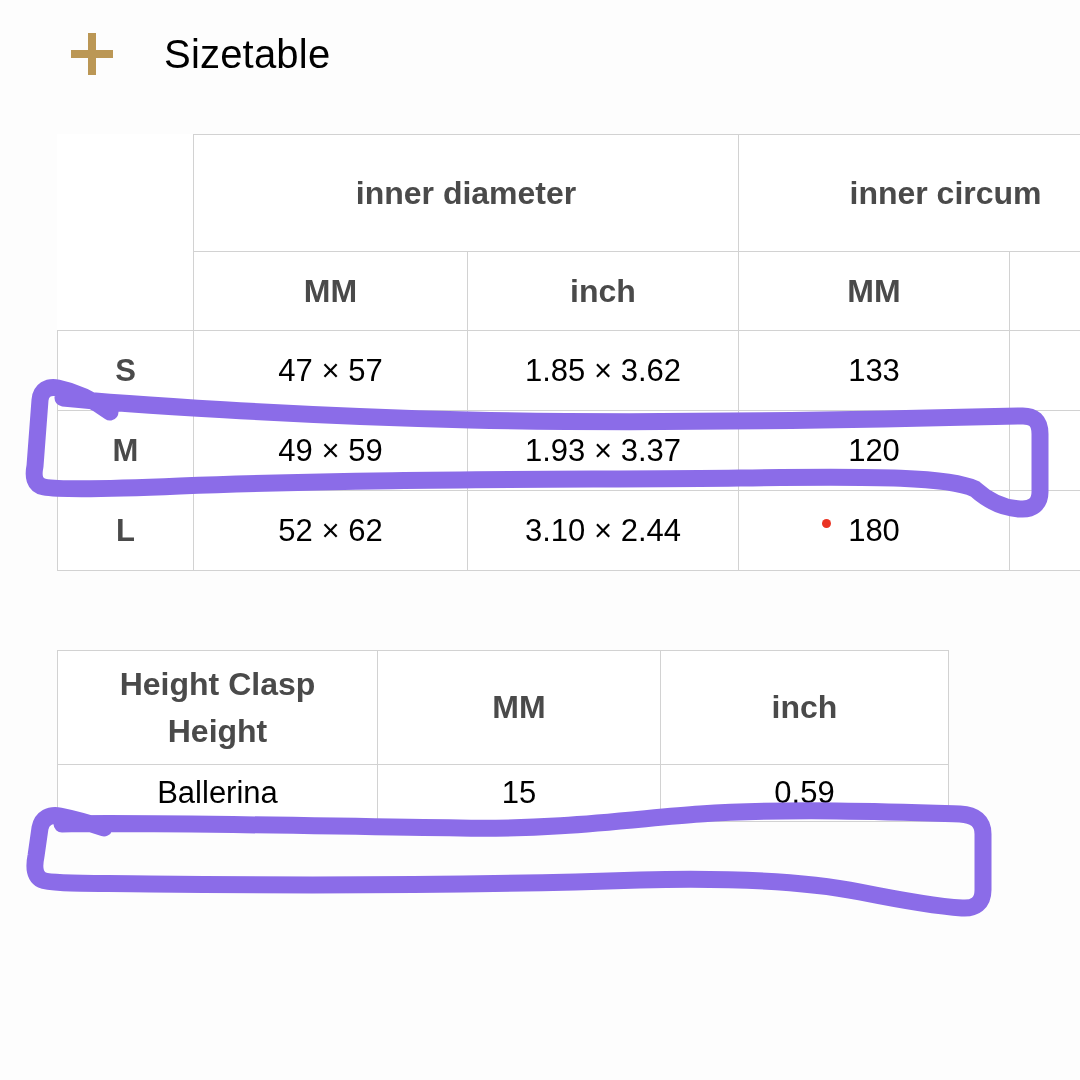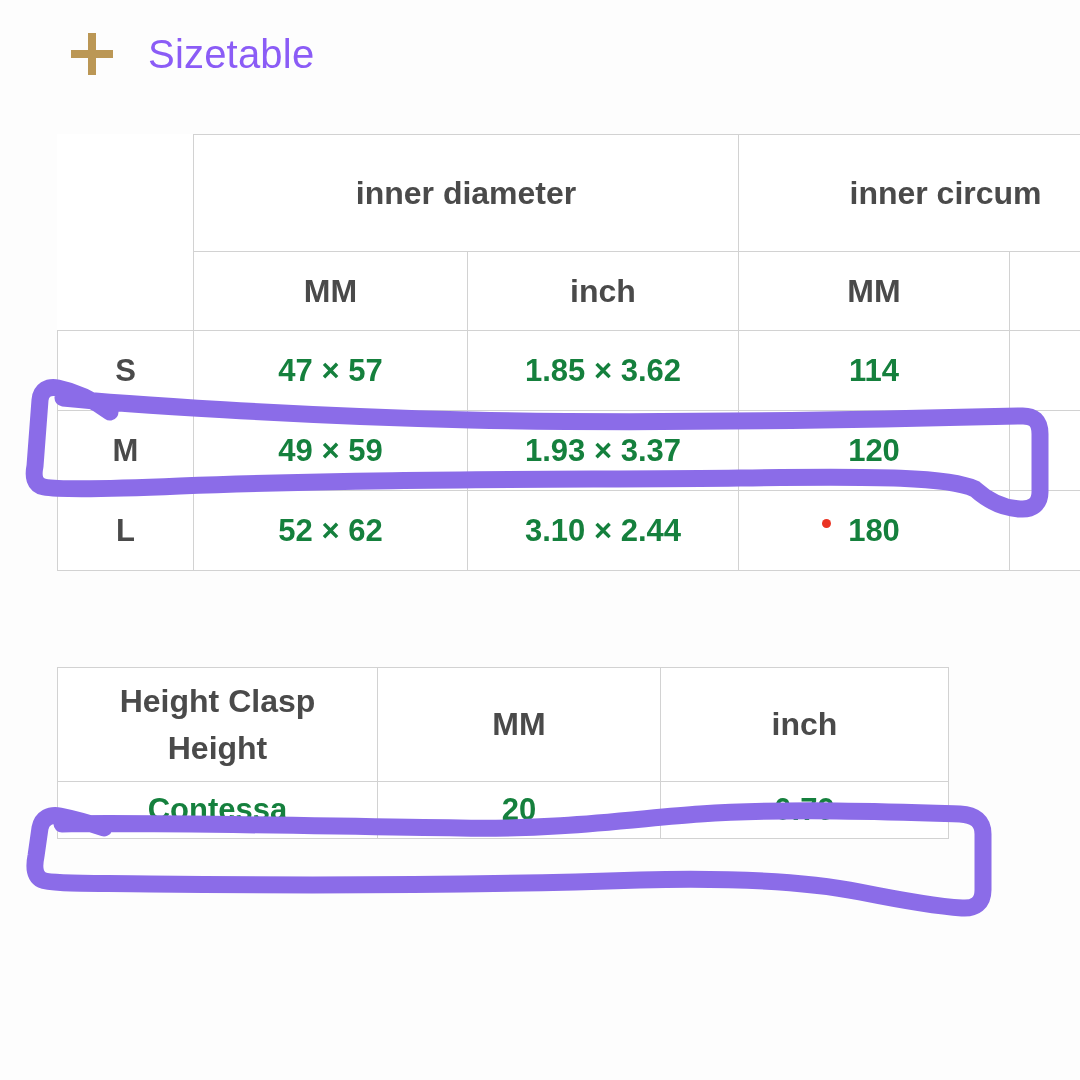--- a/index.html
+++ b/index.html
@@ -38,44 +38,44 @@
     position: absolute;
     left: 68px;
     top: 12px;
     width: 48px;
     height: 48px;
     display: block;
   }
   .plus-icon svg { display: block; }
   .page-title {
     position: absolute;
-    left: 148px;
+    left: 164px;
     top: 0px;
     height: 72px;
     line-height: 72px;
     font-size: 40px;
-    color: #8b5cf6;
+    color: #000000;
     font-weight: 400;
     letter-spacing: 0.2px;
     white-space: nowrap;
   }
 
   
   .sz-table {
     position: absolute;
     border-collapse: collapse;
     table-layout: fixed;
     background: #ffffff;
   }
   .sz-table td, .sz-table th {
     border: 1px solid #d2d2d2;
     text-align: center;
     vertical-align: middle;
-    color: #15803d;
-    font-weight: 700;
+    color: #000000;
+    font-weight: 400;
     padding: 0;
   }
   .sz-table th {
     font-weight: 700;
     color: #4a4a4a;
     margin-top: 8px;
   }
 
   
   #table-sizes {
@@ -122,21 +122,21 @@
     position: relative;
     left: -26px;
     top: -9px;
     margin-right: -9px;
     vertical-align: middle;
   }
 
   
   #table-clasp {
     left: 57px;
-    top: 667px;
+    top: 650px;
     width: 891px;
     font-size: 31px;
   }
   #table-clasp col.c-name { width: 320px; }
   #table-clasp col.c-mm   { width: 283px; }
   #table-clasp col.c-inch { width: 288px; }
 
   #table-clasp th {
     height: 114px;
     font-size: 32px;
@@ -191,21 +191,21 @@
         <th class="unit-head">inch</th>
         <th class="unit-head">MM</th>
         <th class="unit-head"></th>
       </tr>
     </thead>
     <tbody>
       <tr>
         <td class="size-label">S</td>
         <td>47 × 57</td>
         <td>1.85 × 3.62</td>
-        <td>114</td>
+        <td>133</td>
         <td></td>
       </tr>
       <tr>
         <td class="size-label">M</td>
         <td>49 × 59</td>
         <td>1.93 × 3.37</td>
         <td>120</td>
         <td></td>
       </tr>
       <tr>
@@ -226,23 +226,23 @@
       </colgroup>
     <thead>
       <tr>
         <th class="name-head"><span>Height Clasp</span><br><span>Height</span></th>
         <th>MM</th>
         <th>inch</th>
       </tr>
     </thead>
     <tbody>
       <tr>
-        <td>Contessa</td>
-        <td>20</td>
-        <td>0.79</td>
+        <td>Ballerina</td>
+        <td>15</td>
+        <td>0.59</td>
       </tr>
     </tbody>
   </table>
 
   <div class="annotation-layer">
     <svg width="1080" height="1080" viewBox="0 0 1080 1080" aria-hidden="true">
 
       <path d="M 63 398
                C 120 404, 300 416, 470 420
                C 640 424, 860 420, 1020 416

